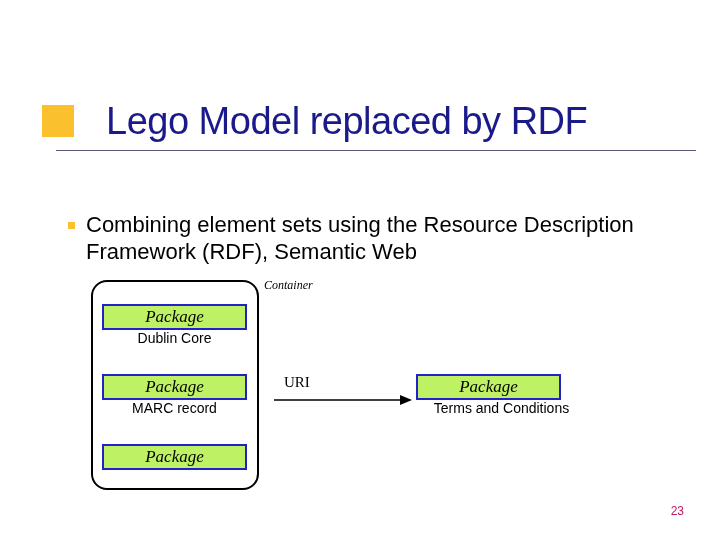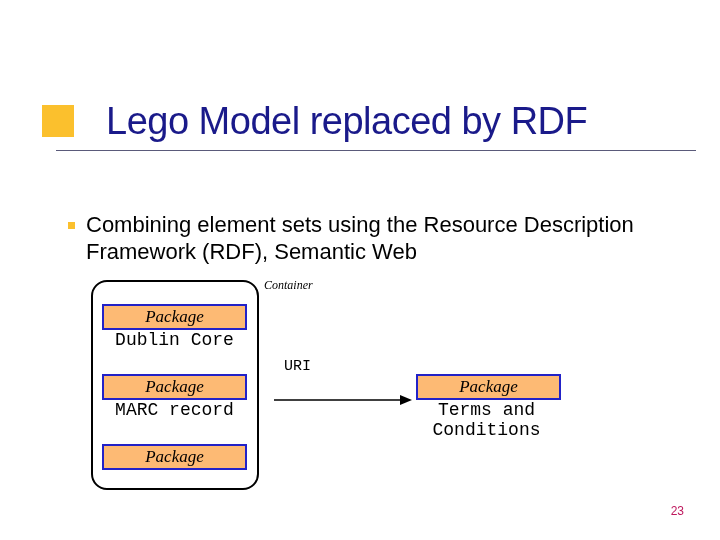--- a/index.html
+++ b/index.html
@@ -63,53 +63,53 @@
     left: 178px; top: 8px;
     font-style: italic;
     font-family: "Times New Roman", Times, serif;
     font-size: 12px;
     color: #000000;
   }
   .pkg {
     position: absolute;
     width: 145px;
     border: 2px solid #2222c8;
-    background: #fdba74;
+    background: #bef264;
     text-align: center;
     font-family: "Times New Roman", Times, serif;
     font-style: italic;
     font-size: 17px;
     line-height: 22px;
     padding: 0;
   }
   .pkg-sub {
     position: absolute;
     width: 145px;
     text-align: center;
-    font-family: Liberation Mono, monospace;
-    font-size: 18px;
+    font-family: Liberation Sans, sans-serif;
+    font-size: 14px;
     color: #000;
   }
   
   .pkg1 { left: 16px; top: 34px; }
   .sub1 { left: 16px; top: 60px; }
   .pkg2 { left: 16px; top: 104px; }
   .sub2 { left: 16px; top: 130px; }
   .pkg3 { left: 16px; top: 174px; }
   .sub3 { left: 16px; top: 200px; }
 
   
   .pkgR { left: 330px; top: 104px; }
-  .subR { left: 328px; top: 130px; }
+  .subR { left: 343px; top: 130px; }
 
   
   .uri-label {
     position: absolute;
-    left: 198px; top: 88px;
-    font-family: Liberation Mono, monospace;
+    left: 198px; top: 104px;
+    font-family: Liberation Serif, serif;
     font-size: 15px;
     text-align: center;
   }
   .arrow {
     position: absolute;
     left: 186px; top: 122px;
     width: 140px; height: 16px;
   }
   .page-num {
     position: absolute;

